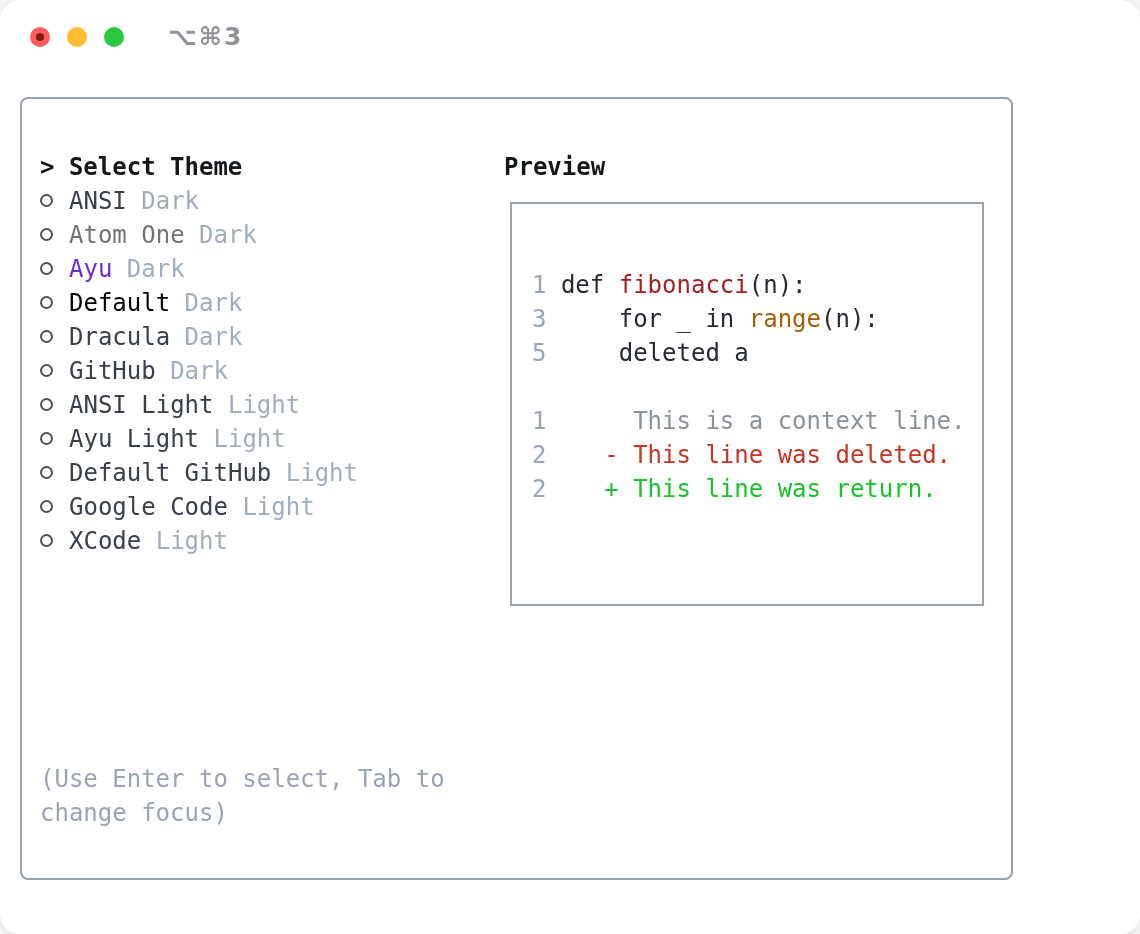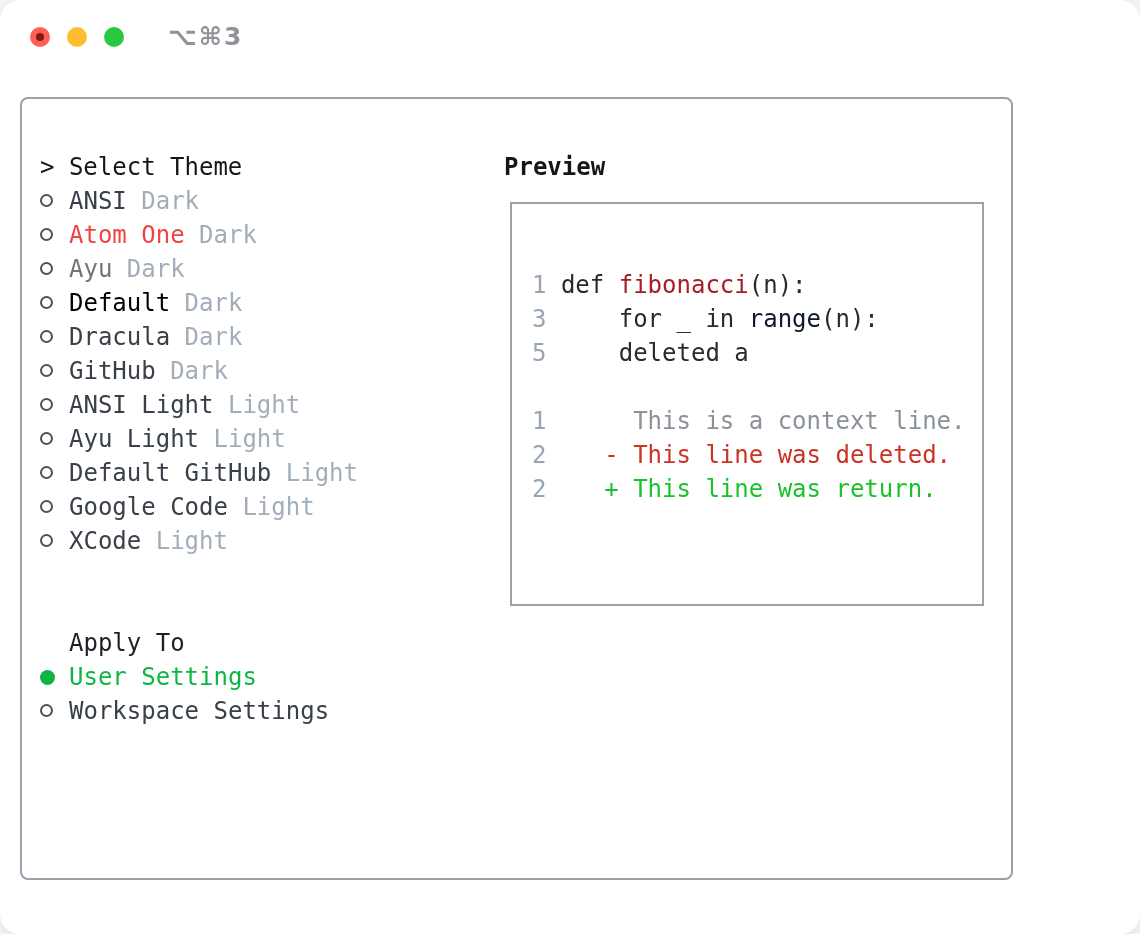--- a/index.html
+++ b/index.html
@@ -38,21 +38,21 @@
   .marker { display: inline-block; width: 29px; vertical-align: top; position: relative; height: 34px; }
   .marker .ring {
     position: absolute; left: 0px; top: 10px; width: 13px; height: 13px;
     border-radius: 50%; border: 2px solid #4c525a;
   }
   .marker .dot {
     position: absolute; left: 0px; top: 10px; width: 15px; height: 15px;
     border-radius: 50%;
   }
   .theme-list { position: absolute; left: 18px; top: 51px; }
-  .select-header { font-weight: 400; }
+  .select-header { font-weight: 700; }
   .apply-section { position: absolute; left: 18px; top: 527px; }
   .hint { position: absolute; left: 18px; top: 663px; }
   
   .preview-label { position: absolute; left: 482px; top: 51px; font-weight: 700; }
   .preview-box {
     position: absolute; left: 488px; top: 103px; width: 474px; height: 404px;
     border: 2px solid #9aa2ac; background: #ffffff;
   }
   .code-area { position: absolute; left: 20px; top: 64px; }
 </style>
@@ -67,47 +67,45 @@
     <div class="light green" style="background: rgb(42, 200, 64);"></div>
     <div class="win-title" style="color: rgb(143, 147, 153);">⌥⌘3</div>
   </div>
 
   <div class="panel">
 
     <div class="theme-list">
       <div class="mono-row select-header" style="color: rgb(20, 23, 26);">&gt; Select Theme</div>
 
     <div class="mono-row"><span class="marker"><span class="ring"></span></span><span style="color: rgb(57, 64, 73);">ANSI </span><span style="color: rgb(162, 173, 186);">Dark</span></div>
-        <div class="mono-row"><span class="marker"><span class="ring"></span></span><span style="color: #ef4444;">Atom One </span><span style="color: rgb(162, 173, 186);">Dark</span></div>
-        <div class="mono-row"><span class="marker"><span class="ring"></span></span><span style="color: #737373;">Ayu </span><span style="color: rgb(162, 173, 186);">Dark</span></div>
+        <div class="mono-row"><span class="marker"><span class="ring"></span></span><span style="color: #737373;">Atom One </span><span style="color: rgb(162, 173, 186);">Dark</span></div>
+        <div class="mono-row"><span class="marker"><span class="ring"></span></span><span style="color: #6d28d9;">Ayu </span><span style="color: rgb(162, 173, 186);">Dark</span></div>
         <div class="mono-row"><span class="marker"><span class="ring"></span></span><span style="color: #000000;">Default </span><span style="color: rgb(162, 173, 186);">Dark</span></div>
         <div class="mono-row"><span class="marker"><span class="ring"></span></span><span style="color: rgb(57, 64, 73); margin-top: 12px;">Dracula </span><span style="color: rgb(162, 173, 186);">Dark</span></div>
         <div class="mono-row"><span class="marker"><span class="ring"></span></span><span style="color: rgb(57, 64, 73);">GitHub </span><span style="color: rgb(162, 173, 186);">Dark</span></div>
         <div class="mono-row"><span class="marker"><span class="ring"></span></span><span style="color: rgb(57, 64, 73);">ANSI Light </span><span style="color: rgb(162, 173, 186);">Light</span></div>
         <div class="mono-row"><span class="marker"><span class="ring"></span></span><span style="color: rgb(57, 64, 73);">Ayu Light </span><span style="color: rgb(162, 173, 186);">Light</span></div>
         <div class="mono-row"><span class="marker"><span class="ring"></span></span><span style="color: rgb(57, 64, 73);">Default GitHub </span><span style="color: rgb(162, 173, 186);">Light</span></div>
         <div class="mono-row"><span class="marker"><span class="ring"></span></span><span style="color: rgb(57, 64, 73);">Google Code </span><span style="color: rgb(162, 173, 186);">Light</span></div>
         <div class="mono-row"><span class="marker"><span class="ring"></span></span><span style="color: rgb(57, 64, 73);">XCode </span><span style="color: rgb(162, 173, 186);">Light</span></div>
       </div>
 
-    <div class="apply-section">
-      <div class="mono-row"><span class="marker"></span><span style="color: rgb(28, 33, 39);">Apply To</span></div>
 
-    <div class="mono-row"><span class="marker"><span class="dot" style="background: rgb(14, 181, 68);"></span></span><span style="color: rgb(14, 181, 68);">User Settings</span></div>
-        <div class="mono-row"><span class="marker"><span class="ring"></span></span><span style="color: rgb(57, 64, 73);">Workspace Settings</span></div>
-      </div>
-
+    <div class="hint">
+      <div class="mono-row" style="color: rgb(154, 164, 177);">(Use Enter to select, Tab to</div>
+      <div class="mono-row" style="color: rgb(154, 164, 177);">change focus)</div>
+    </div>
 
     <div class="preview-label mono-row" style="color: rgb(20, 23, 26);">Preview</div>
 
     <div class="preview-box">
       <div class="code-area">
 
       <div class="mono-row"><span style="color: rgb(154, 165, 180);">1 </span><span style="color: rgb(38, 43, 49);">def </span><span style="color: rgb(163, 32, 38);">fibonacci</span><span style="color: rgb(38, 43, 49);">(n):</span></div>
-          <div class="mono-row"><span style="color: rgb(154, 165, 180);">3 </span><span style="color: rgb(38, 43, 49);">    for _ in </span><span style="color: #0f172a;">range</span><span style="color: rgb(38, 43, 49);">(n):</span></div>
+          <div class="mono-row"><span style="color: rgb(154, 165, 180);">3 </span><span style="color: rgb(38, 43, 49);">    for _ in </span><span style="color: #a16207;">range</span><span style="color: rgb(38, 43, 49);">(n):</span></div>
           <div class="mono-row"><span style="color: rgb(154, 165, 180);">5 </span><span style="color: rgb(38, 43, 49);">    deleted a</span></div>
           <div class="mono-row"></div>
           <div class="mono-row"><span style="color: rgb(154, 165, 180);">1</span><span style="color: rgb(138, 145, 153);">      This is a context line.</span></div>
           <div class="mono-row"><span style="color: rgb(154, 165, 180);">2</span><span style="color: rgb(38, 43, 49);">    </span><span style="color: rgb(202, 50, 35);">- This line was deleted.</span></div>
           <div class="mono-row"><span style="color: rgb(154, 165, 180);">2</span><span style="color: rgb(38, 43, 49);">    </span><span style="color: rgb(24, 195, 42);">+ This line was return.</span></div>
         </div>
     </div>
 
   </div>
 </div>

